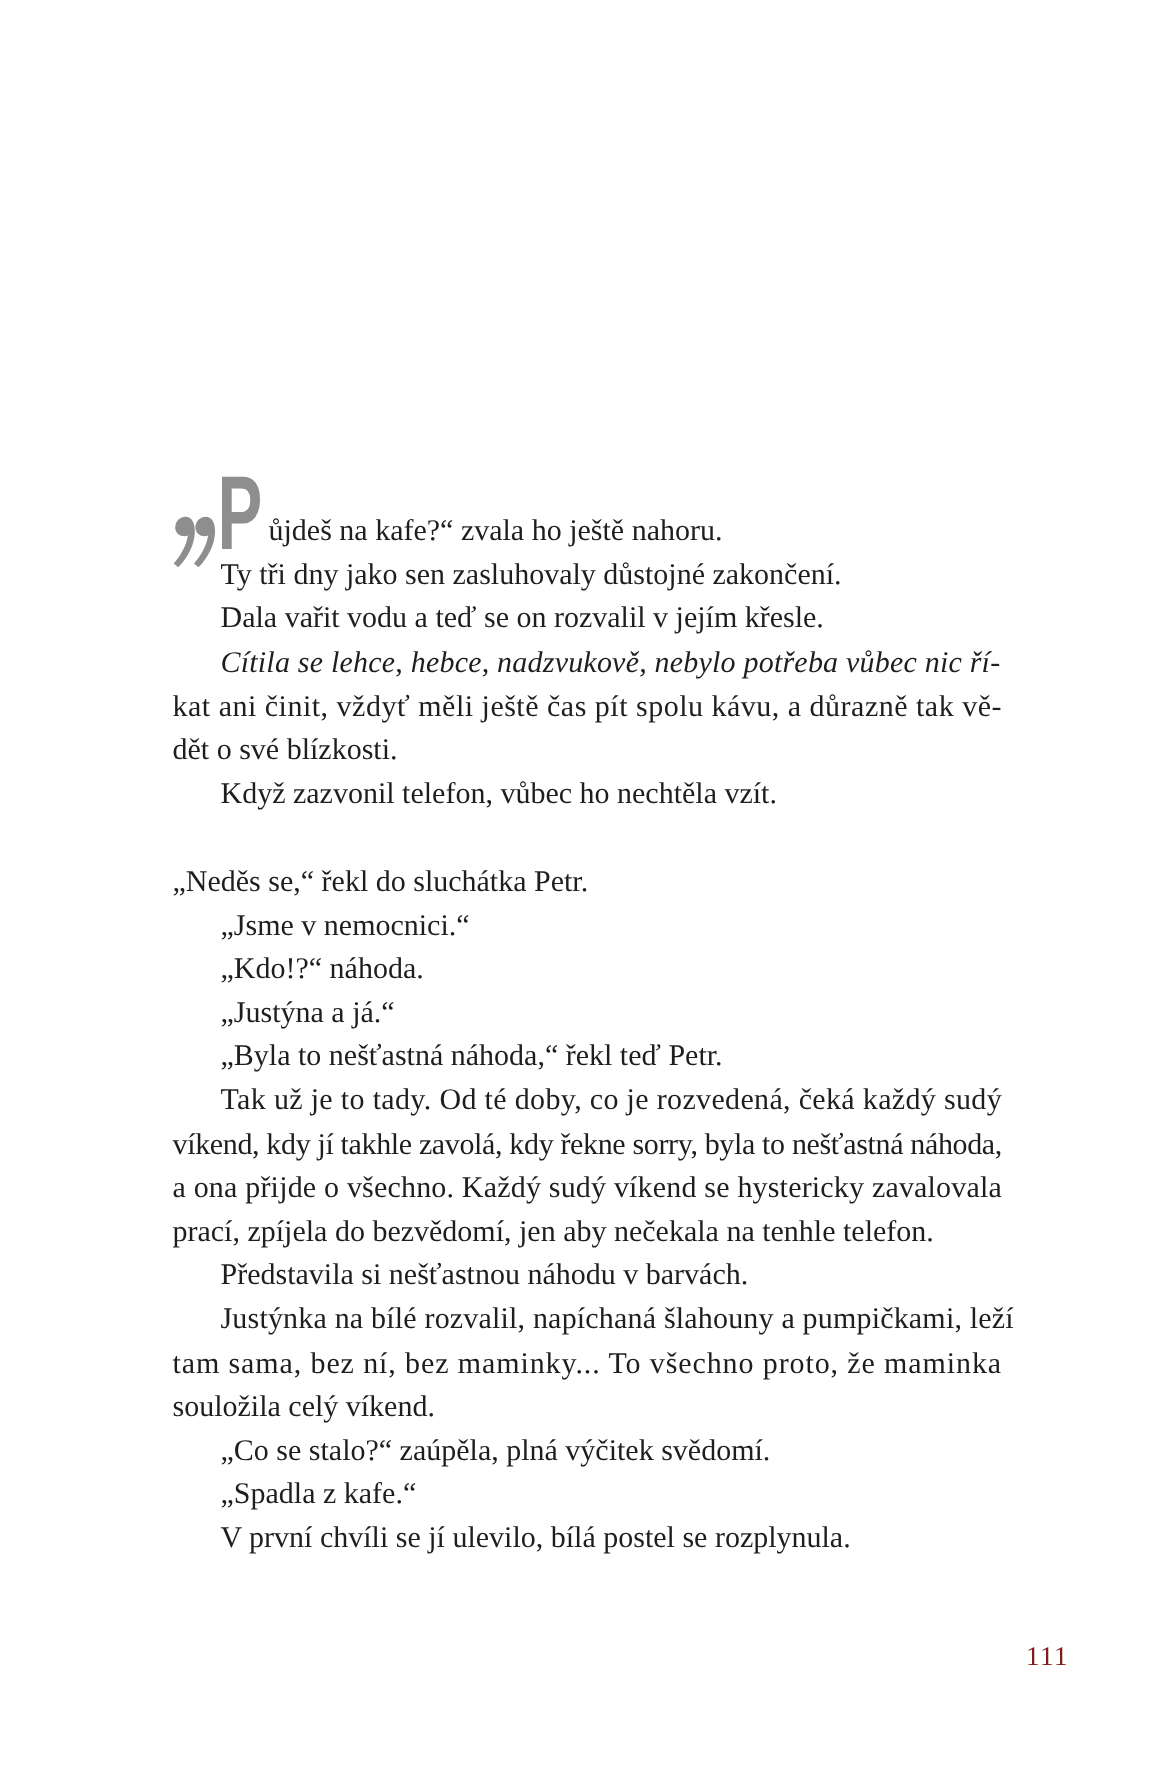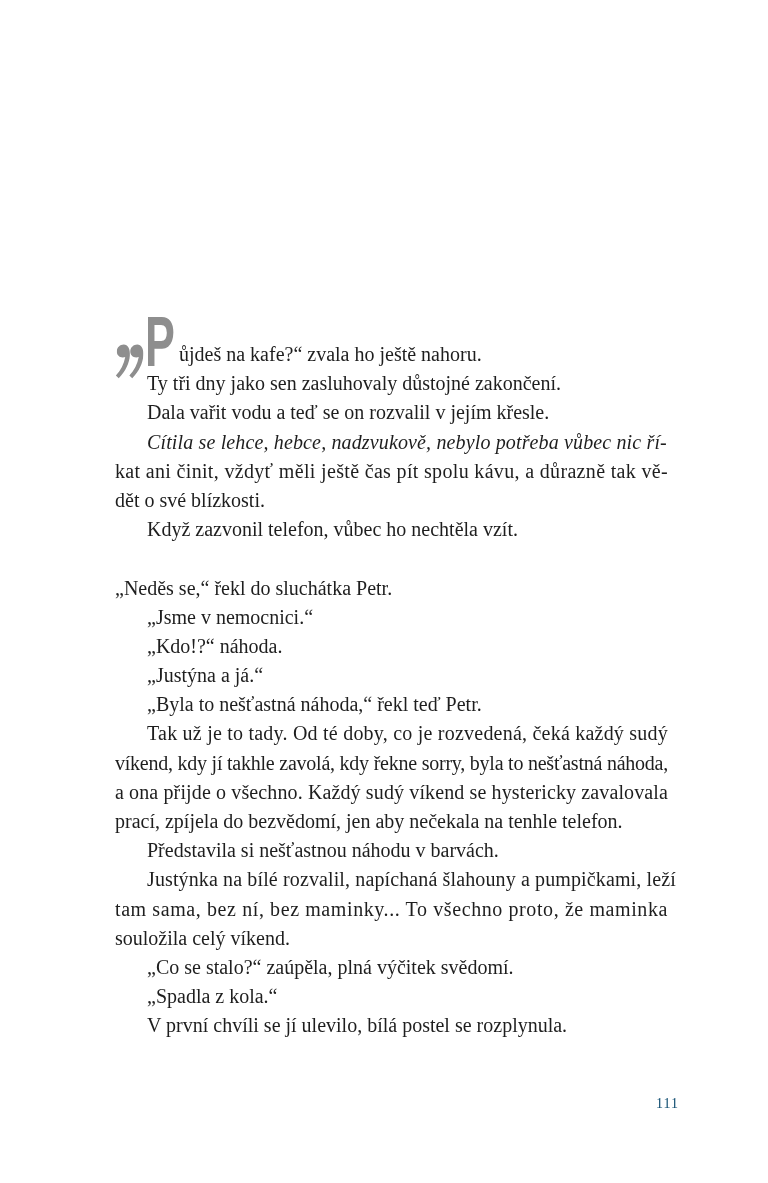--- a/index.html
+++ b/index.html
@@ -40,25 +40,25 @@
     font-family:"Liberation Sans","DejaVu Sans",sans-serif;
     font-weight:700;
     font-size:70px;
     line-height:1;
     color:#8e8e8e;
     transform:scaleX(0.64);
     transform-origin:0 0;
   }
   .pagenum{
     position:absolute;
-    left:656px;top:1092px;
-    font-size:14px;
+    left:684px;top:1092px;
+    font-size:18px;
     line-height:24px;
     letter-spacing:1px;
-    color:#0c4a6e;
+    color:#7f1d1d;
   }
   .sr{
     position:absolute;width:1px;height:1px;
     overflow:hidden;clip:rect(0 0 0 0);white-space:nowrap;
   }
 </style>
 </head>
 <body>
 
 <div class="page">
@@ -114,20 +114,20 @@
       </div>
       <div class="para">
         <div class="pline indent"><span class="ltext" style="letter-spacing: 0.12376px;">Justýnka na bílé rozvalil, napíchaná šlahouny a pumpičkami, leží</span></div>
         <div class="pline"><span class="ltext" style="letter-spacing: 0.593494px;">tam sama, bez ní, bez maminky... To všechno proto, že maminka</span></div>
         <div class="pline"><span class="ltext">souložila celý víkend.</span></div>
       </div>
       <div class="para">
         <div class="pline indent"><span class="ltext">„Co se stalo?“ zaúpěla, plná výčitek svědomí.</span></div>
       </div>
       <div class="para">
-        <div class="pline indent"><span class="ltext">„Spadla z kola.“</span></div>
+        <div class="pline indent"><span class="ltext">„Spadla z kafe.“</span></div>
       </div>
       <div class="para">
         <div class="pline indent"><span class="ltext">V první chvíli se jí ulevilo, bílá postel se rozplynula.</span></div>
       </div>
     </div>
   <div class="pagenum">111</div>
 </div>
 
 </body></html>

